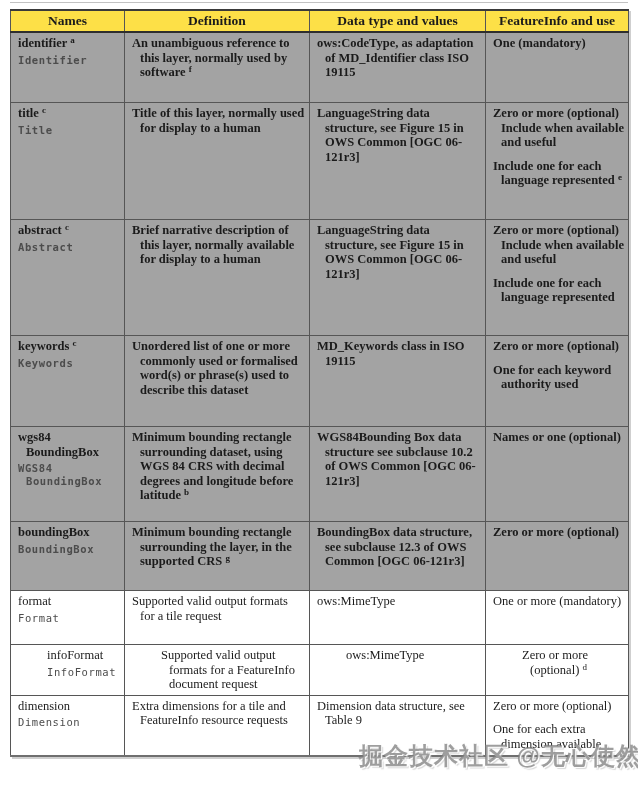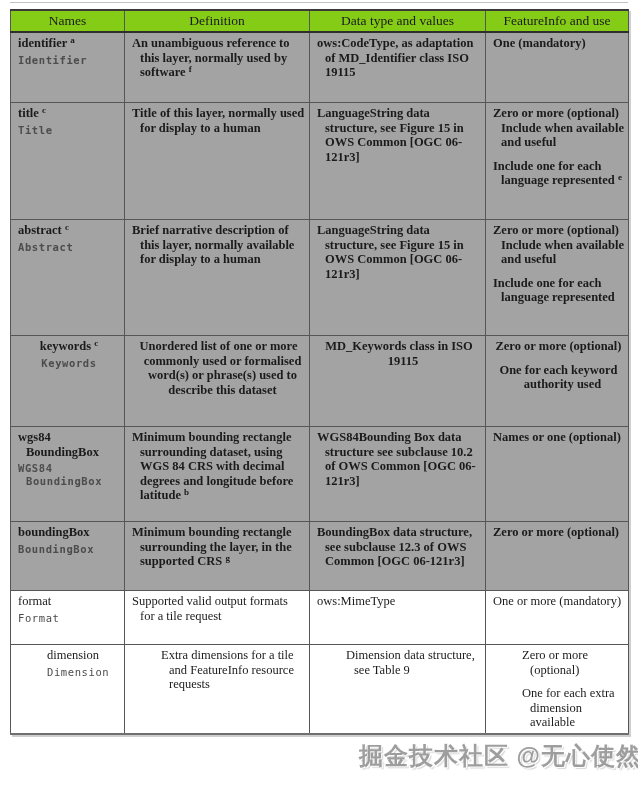--- a/index.html
+++ b/index.html
@@ -28,38 +28,38 @@
     background: #ffffff;
   }
   col.c1 { width: 114px; }
   col.c2 { width: 185px; }
   col.c3 { width: 176px; }
   col.c4 { width: 143px; }
   thead th {
     border: 1px solid #565656;
     border-bottom: 2px solid #2e2e2e;
     font-size: 13.5px;
-    font-weight: normal;
+    font-weight: bold;
     text-align: center;
     height: 16px;
     padding: 2px 2px;
-    background: #84cc16;
+    background: #fde047;
   }
   tbody td {
     border: 1px solid #565656;
     vertical-align: top;
     padding: 3px 4px 3px 7px;
     font-size: 12.5px;
     line-height: 14.6px;
   }
   tbody tr.shaded td { background: #a3a3a3; font-weight: bold; }
   tbody tr:nth-child(1) td  { height: 63px; }
   tbody tr:nth-child(2) td  { height: 110px; }
   tbody tr:nth-child(3) td  { height: 109px; }
-  tbody tr:nth-child(4) td  { height: 84px; text-align: center; }
+  tbody tr:nth-child(4) td  { height: 84px; }
   tbody tr:nth-child(5) td  { height: 88px; }
   tbody tr:nth-child(6) td  { height: 62px; }
   tbody tr:nth-child(7) td  { height: 47px; }
   tbody tr:nth-child(8) td  { height: 33px; padding-left: 36px; }
   tbody tr:nth-child(9) td  { height: 47px; }
   tbody tr:nth-child(10) td { height: 78px; }
   .hang { padding-left: 8px; text-indent: -8px; }
   .nm { margin-bottom: 3px; }
   .code {
     font-family: "DejaVu Sans Mono", "Liberation Mono", monospace;
@@ -215,20 +215,35 @@
         </td>
         <td class="c-type">
           <div class="hang">ows:MimeType</div>
         </td>
         <td class="c-mult">
           <p class="hang">One or more (mandatory)</p>
         </td>
       </tr>
       <tr>
         <td class="c-name">
+          <div class="nm hang">infoFormat</div>
+          <div class="code hang">InfoFormat</div>
+        </td>
+        <td class="c-def">
+          <div class="hang">Supported valid output formats for a FeatureInfo document request</div>
+        </td>
+        <td class="c-type">
+          <div class="hang">ows:MimeType</div>
+        </td>
+        <td class="c-mult">
+          <p class="hang">Zero or more (optional) <sup>d</sup></p>
+        </td>
+      </tr>
+      <tr>
+        <td class="c-name">
           <div class="nm hang">dimension</div>
           <div class="code hang">Dimension</div>
         </td>
         <td class="c-def">
           <div class="hang">Extra dimensions for a tile and FeatureInfo resource requests</div>
         </td>
         <td class="c-type">
           <div class="hang">Dimension data structure, see Table 9</div>
         </td>
         <td class="c-mult">

